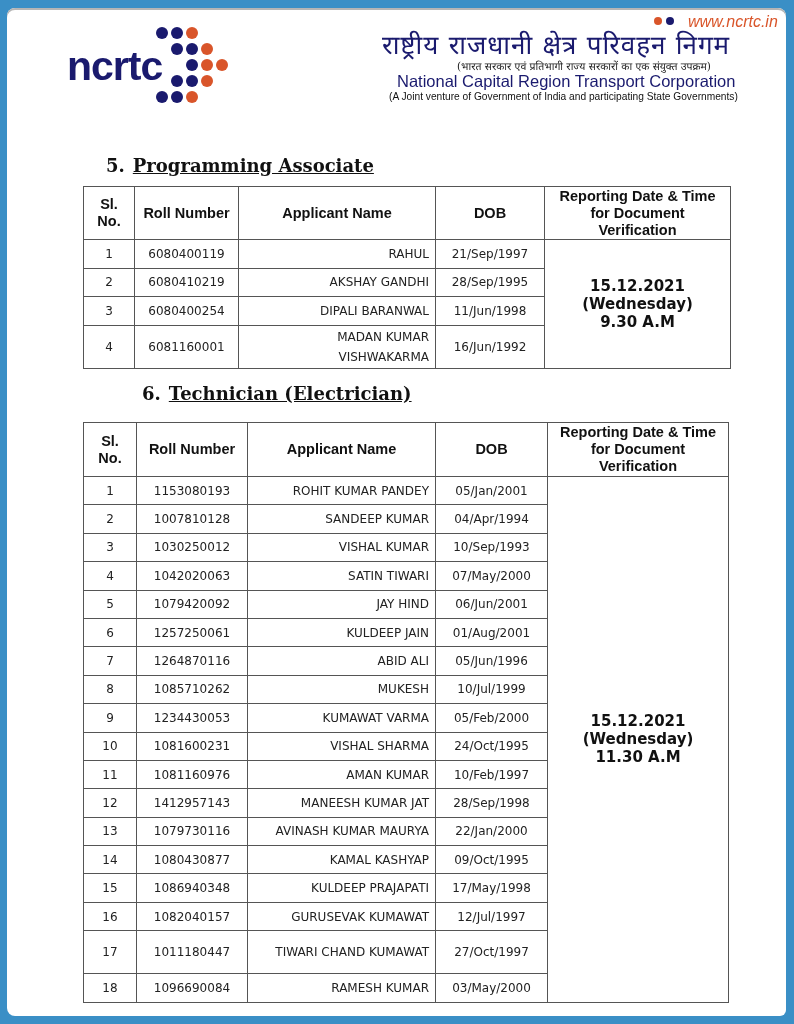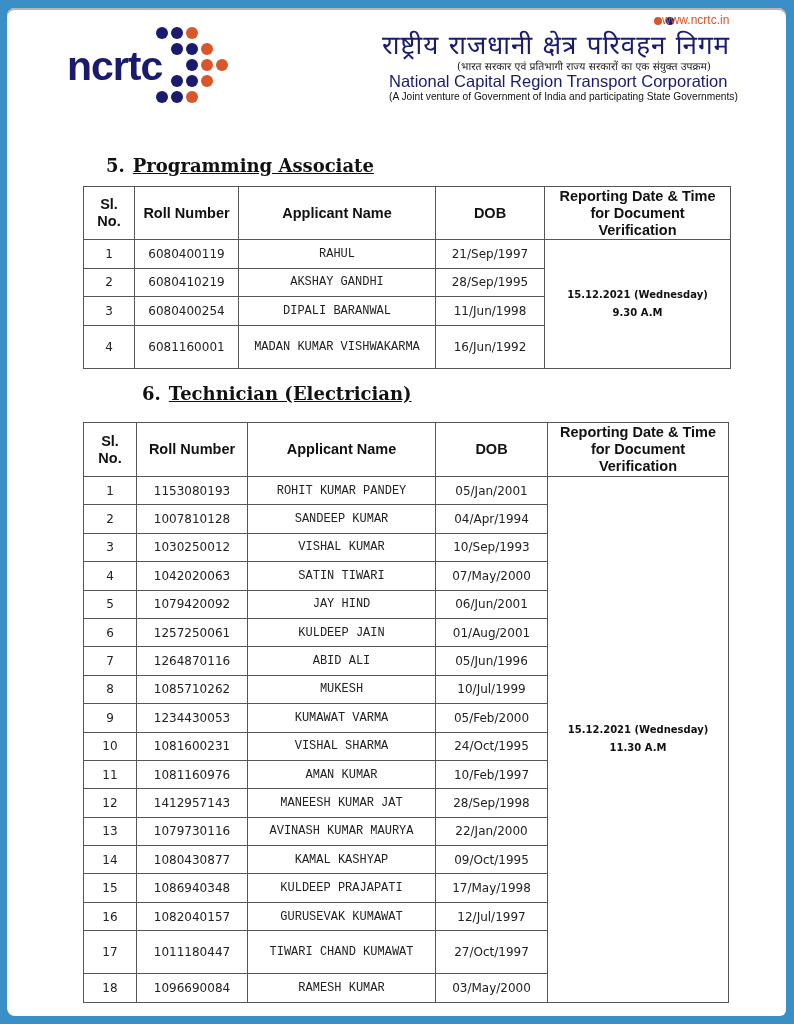--- a/index.html
+++ b/index.html
@@ -17,32 +17,32 @@
   
   .logo { position: absolute; left: 48px; top: 6px; width: 200px; height: 90px; }
   .logo-text {
     position: absolute; left: 12px; top: 29px;
     font-family: "Liberation Sans", sans-serif; font-weight: bold;
     font-size: 41px; color: #1a1a6e; letter-spacing: -1px;
   }
   .logo-dots { position: absolute; left: 0; top: 0; }
   .dots-mini { position: absolute; left: 646px; top: 8px; }
   .url {
-    position: absolute; left: 655px; top: 5px; font-size: 12px; color: #d9552a;
+    position: absolute; left: 681px; top: 5px; font-size: 16px; color: #d9552a; font-style: italic;
   }
   .hindi-title {
     position: absolute; left: 375px; top: 18px; font-size: 26px; color: #1a1a6e;
     font-family: "DejaVu Sans", sans-serif; letter-spacing: 1px; white-space: nowrap;
   }
   .hindi-sub {
     position: absolute; left: 450px; top: 51px; font-size: 10.5px; color: #222;
     font-family: "DejaVu Serif", serif; white-space: nowrap;
   }
   .org-name {
-    position: absolute; left: 382px; top: 64px; font-size: 16.5px; color: #1a1a6e;
+    position: absolute; left: 390px; top: 64px; font-size: 16.5px; color: #1a1a6e;
     white-space: nowrap;
   }
   .org-sub {
     position: absolute; left: 382px; top: 83px; font-size: 10.2px; color: #111;
     white-space: nowrap;
   }
   
   .section {
     position: absolute; font-family: "DejaVu Serif", serif; font-weight: bold;
     font-size: 18px; color: #111; white-space: nowrap;
@@ -53,23 +53,23 @@
   table {
     position: absolute; border-collapse: collapse; table-layout: fixed;
     font-family: "DejaVu Sans", sans-serif; font-size: 12px; color: #222;
   }
   td, th { border: 1px solid #555; padding: 0 6px; }
   th {
     font-family: "Liberation Sans", sans-serif; font-weight: bold; font-size: 14.5px;
     color: #111; text-align: center; line-height: 17px;
   }
   td.c { text-align: center; }
-  td.l { text-align: center; font-family: Liberation Mono, monospace; }
+  td.l { text-align: right; }
   td.rep {
-    text-align: center; font-weight: bold; font-size: 10px; color: #111; line-height: 18px;
+    text-align: center; font-weight: bold; font-size: 15px; color: #111; line-height: 18px;
   }
   .t1 { left: 76px; top: 178px; width: 647px; }
   .t2 { left: 76px; top: 414px; width: 645px; }
   .t1 tr.hdr { height: 53px; }
   .t2 tr.hdr { height: 54px; }
   .t1 tr.row { height: 28.5px; }
   .t1 tr.row.tall { height: 43px; }
   .t2 tr.row { height: 28.4px; }
   .t2 tr.row.tall { height: 43px; }
   td.l .wrap { display: block; line-height: 20px; }

